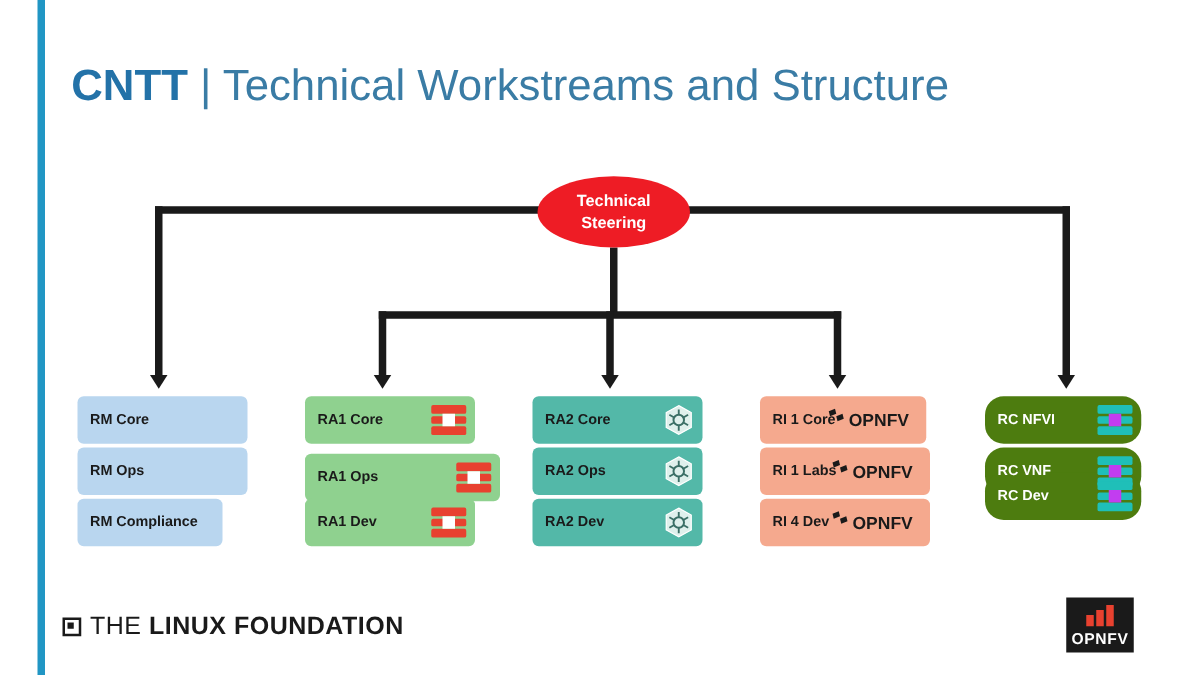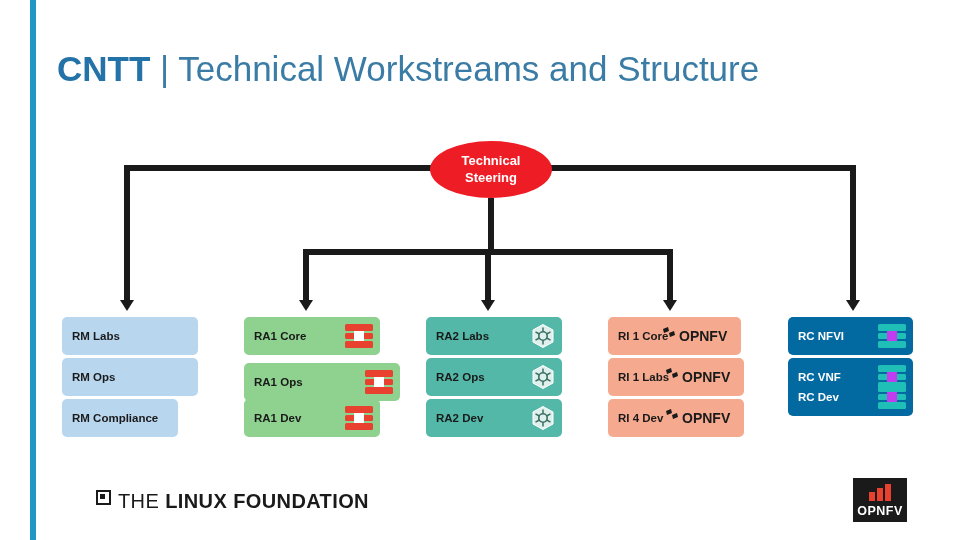--- a/index.html
+++ b/index.html
@@ -87,41 +87,41 @@
     font-weight: bold;
     color: #1a1a1a;
     overflow: hidden;
   }
   .box .label { position: relative; z-index: 2; white-space: nowrap; }
 
   .c-blue   { background: #b9d6ef; }
   .c-green  { background: #8fd18f; }
   .c-teal   { background: #53b8a8; }
   .c-salmon { background: #f5a98e; }
-  .c-purple { background: #0369a1; }
+  .c-purple { background: #4d7c0f; border-radius: 15px; }
 
   .logo-badge {
     position: absolute;
     right: 6px;
     top: 50%;
     transform: translateY(-50%);
     display: flex;
     align-items: center;
     justify-content: center;
     z-index: 1;
   }
 
   
   .lf-logo {
     position: absolute;
     left: 50px;
     top: 490px;
     display: flex;
+    align-items: center;
     gap: 7px;
-    margin-left: 46px;
   }
   .lf-mark {
     width: 15px; height: 15px;
     border: 2.5px solid #1a1a1a;
     position: relative;
     box-sizing: border-box;
   }
   .lf-mark::after {
     content: "";
     position: absolute;
@@ -204,21 +204,21 @@
 <div class="harrow" style="left:663px; top:300px;"></div>
 
 <div class="steering">
   <div>
     <div>Technical</div>
     <div>Steering</div>
   </div>
 </div>
 
 <div class="box c-blue" style="left:62px; top:317px; width:136px;">
-  <span class="label">RM Labs</span>
+  <span class="label">RM Core</span>
 </div>
 <div class="box c-blue" style="left:62px; top:358px; width:136px;">
   <span class="label">RM Ops</span>
 </div>
 <div class="box c-blue" style="left:62px; top:399px; width:116px;">
   <span class="label">RM Compliance</span>
 </div>
 
 <div class="box c-green" style="left:244px; top:317px; width:136px;">
   <span class="label">RA1 Core</span>
@@ -248,21 +248,21 @@
     <svg width="30" height="26" viewBox="0 0 30 26">
         <rect x="1" y="1" width="28" height="7" rx="1.5" fill="#e8412f"></rect>
         <rect x="1" y="10" width="28" height="6" rx="1.5" fill="#e8412f"></rect>
         <rect x="1" y="18" width="28" height="7" rx="1.5" fill="#e8412f"></rect>
         <rect x="10" y="8" width="10" height="10" fill="#ffffff"></rect>
       </svg>
   </span>
 </div>
 
 <div class="box c-teal" style="left:426px; top:317px; width:136px;">
-  <span class="label">RA2 Labs</span>
+  <span class="label">RA2 Core</span>
   <span class="logo-badge">
     <svg width="26" height="26" viewBox="0 0 26 26">
         <polygon points="13,1.5 23,7 23,19 13,24.5 3,19 3,7" fill="#dff0ec" stroke="#ffffff" stroke-width="1"></polygon>
         <circle cx="13" cy="13" r="4.2" fill="none" stroke="#3b6f66" stroke-width="1.6"></circle>
         <g stroke="#3b6f66" stroke-width="1.5">
           <line x1="13" y1="4.5" x2="13" y2="8.8"></line>
           <line x1="13" y1="17.2" x2="13" y2="21.5"></line>
           <line x1="5.5" y1="8.8" x2="9.3" y2="11"></line>
           <line x1="16.7" y1="15" x2="20.5" y2="17.2"></line>
           <line x1="5.5" y1="17.2" x2="9.3" y2="15"></line>

